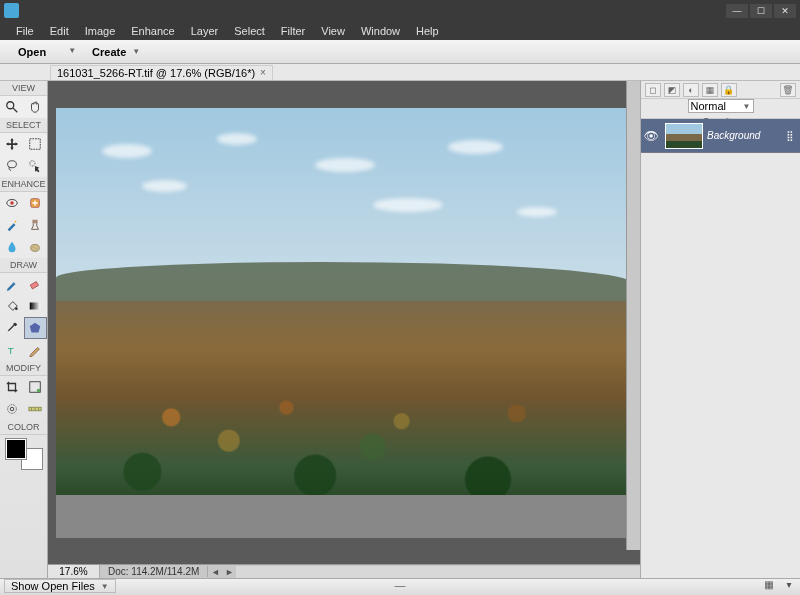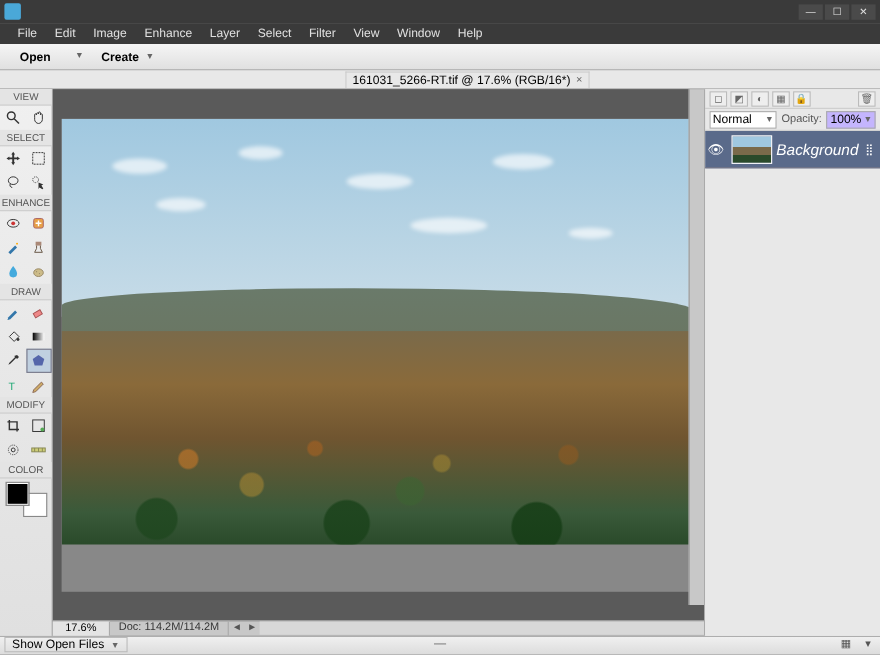--- a/index.html
+++ b/index.html
@@ -17,21 +17,21 @@
 
 
 .toolbar-top { height: 24px; background: linear-gradient(#f5f5f5,#e0e0e0); border-bottom: 1px solid #aaa; display: flex; align-items: center; padding: 0 10px; }
 .open-btn { font-weight: bold; padding: 2px 8px; cursor: pointer; display: flex; align-items: flex-start; gap: 22px; }
 .mode-tabs { margin: 0 auto; display: flex; gap: 2px; }
 .mode-tab { padding: 3px 16px; cursor: pointer; font-weight: bold; color: #333; }
 .mode-tab.active { background: #3a3a3a; color: #fff; border-radius: 2px; }
 .create-btn { font-weight: bold; padding: 2px 8px; cursor: pointer; display: flex; align-items: center; gap: 6px; }
 
 
-.doc-tabbar { height: 17px; background: #e8e8e8; border-bottom: 1px solid #bbb; display: flex; align-items: center; padding-left: 50px; justify-content: center; }
+.doc-tabbar { height: 17px; background: #e8e8e8; border-bottom: 1px solid #bbb; display: flex; align-items: center; padding-left: 50px; }
 .doc-tab { padding: 1px 6px; font-size: 10px; background: #e8e8e8; border: 1px solid #ccc; border-bottom: none; display: flex; align-items: center; gap: 5px; }
 .doc-close { cursor: pointer; font-size: 10px; color: #666; }
 
 
 .main { display: flex; height: calc(595px - 21px - 19px - 24px - 17px - 17px); }
 
 
 .tool-panel { width: 48px; background: linear-gradient(#f0f0f0,#e0e0e0); border-right: 1px solid #aaa; display: flex; flex-direction: column; align-items: center; }
 .tool-section-label { font-size: 9px; color: #555; padding: 2px 0; text-align: center; width: 100%; background: #e4e4e4; border-bottom: 1px solid #ccc; }
 .tool-row { display: flex; width: 100%; }
@@ -53,47 +53,47 @@
 .foliage { position: absolute; inset: 0; background:
   radial-gradient(circle at 20% 60%, rgba(200,120,40,.6) 0 8px, transparent 10px),
   radial-gradient(circle at 40% 55%, rgba(180,100,30,.5) 0 6px, transparent 8px),
   radial-gradient(circle at 60% 62%, rgba(170,140,50,.5) 0 7px, transparent 9px),
   radial-gradient(circle at 80% 58%, rgba(150,90,30,.5) 0 8px, transparent 10px),
   radial-gradient(circle at 30% 72%, rgba(180,140,50,.5) 0 10px, transparent 12px),
   radial-gradient(circle at 55% 75%, rgba(60,100,50,.6) 0 12px, transparent 14px),
   radial-gradient(circle at 15% 88%, rgba(30,70,30,.8) 0 18px, transparent 20px),
   radial-gradient(circle at 45% 90%, rgba(25,65,25,.8) 0 20px, transparent 22px),
   radial-gradient(circle at 75% 92%, rgba(20,60,20,.8) 0 22px, transparent 24px); }
-.scroll-h { height: 14px; background: #c8c8c8; border-top: 1px solid #999; display: flex; }
+.scroll-h { height: 14px; background: #c8c8c8; border-top: 1px solid #999; display: flex; align-items: center; }
 .zoom-box { width: 52px; text-align: center; background: #e4e4e4; border-right: 1px solid #aaa; font-size: 10px; padding: 1px 0; }
 .doc-info { padding: 0 8px; font-size: 10px; color: #333; border-right: 1px solid #aaa; }
 .scroll-arrow { width: 14px; text-align: center; color: #555; cursor: pointer; font-size: 9px; }
 .scroll-track { flex: 1; background: #d8d8d8; height: 12px; }
 
 
 .scroll-v { position: absolute; right: 0; top: 0; bottom: 14px; width: 14px; background: #c8c8c8; border-left: 1px solid #999; }
 
 
 .right-panels { width: 160px; background: #e8e8e8; border-left: 1px solid #aaa; display: flex; flex-direction: column; }
 .panel-tabs { height: 17px; display: flex; border-bottom: 1px solid #aaa; background: #dcdcdc; position: relative; }
 .panel-tab { padding: 1px 8px; font-size: 10px; cursor: pointer; border-right: 1px solid #bbb; color: #555; }
 .panel-tab.active { background: #f0f0f0; color: #000; }
 .panel-opts { margin-left: auto; width: 16px; text-align: center; cursor: pointer; color: #555; position: absolute; right: 0; }
 .layer-toolbar { height: 18px; border-bottom: 1px solid #ccc; display: flex; align-items: center; padding: 0 4px; gap: 3px; }
 .lt-btn { width: 16px; height: 14px; border: 1px solid #bbb; background: #eee; cursor: pointer; display: flex; align-items: center; justify-content: center; font-size: 9px; color: #666; }
 .lt-spacer { flex: 1; }
-.blend-row { height: 20px; display: flex; align-items: center; padding: 0 4px; gap: 4px; border-bottom: 1px solid #ccc; }
+.blend-row { height: 20px; display: flex; align-items: center; padding: 0 4px; gap: 4px; border-bottom: 1px solid #ccc; flex-direction: column; }
 .blend-select { width: 66px; height: 16px; font-size: 10px; border: 1px solid #aaa; background: #fff; padding: 0 2px; display: flex; align-items: center; justify-content: space-between; cursor: pointer; }
 .opacity-label { font-size: 10px; color: #555; }
 .opacity-box { width: 48px; height: 16px; border: 1px solid #aaa; background: #c4b5fd; font-size: 10px; text-align: right; padding: 0 2px; display: flex; align-items: center; justify-content: flex-end; }
 .layer-list { flex: 1; background: #e8e8e8; overflow: auto; }
 .layer-item { display: flex; align-items: center; height: 34px; background: #5a6a8a; border-bottom: 1px solid #778; color: #fff; }
 .layer-vis { width: 20px; text-align: center; cursor: pointer; font-size: 12px; color: #fff; }
 .layer-thumb { width: 38px; height: 26px; background: linear-gradient(#a0c8e0 0 40%, #7a6a4a 40% 70%, #2a4a2a 70%); border: 1px solid #fff; margin: 0 4px; }
-.layer-name { flex: 1; font-size: 14px; font-style: italic; }
+.layer-name { flex: 1; font-size: 10px; font-style: italic; }
 .layer-lock { width: 20px; text-align: center; font-size: 10px; }
 
 
 .bottombar { height: 17px; background: linear-gradient(#f0f0f0,#dcdcdc); border-top: 1px solid #aaa; display: flex; align-items: flex-start; padding: 0 4px; gap: 8px; }
 .show-open { font-size: 10px; padding: 0 6px; border: 1px solid #bbb; cursor: pointer; display: flex; align-items: center; gap: 6px; }
 .bb-center { position: absolute; left: 50%; transform: translateX(-50%); cursor: pointer; color: #666; }
 .bb-right { margin-left: auto; display: flex; gap: 6px; }
 .bb-btn { width: 14px; text-align: center; cursor: pointer; color: #555; font-size: 10px; }
 
 .chev { font-size: 8px; color: #666; }

